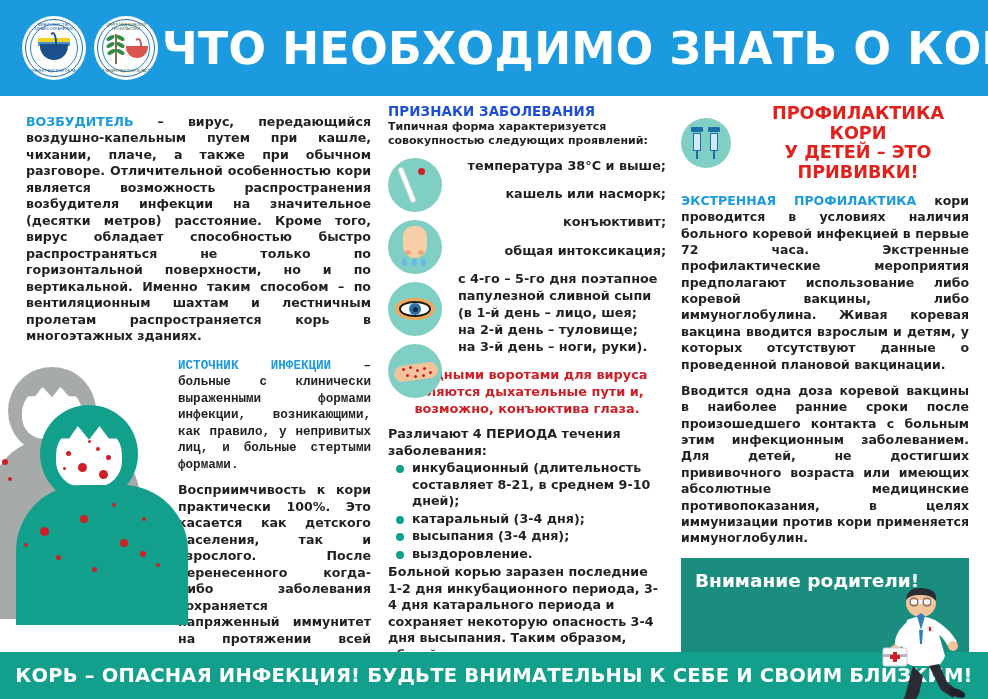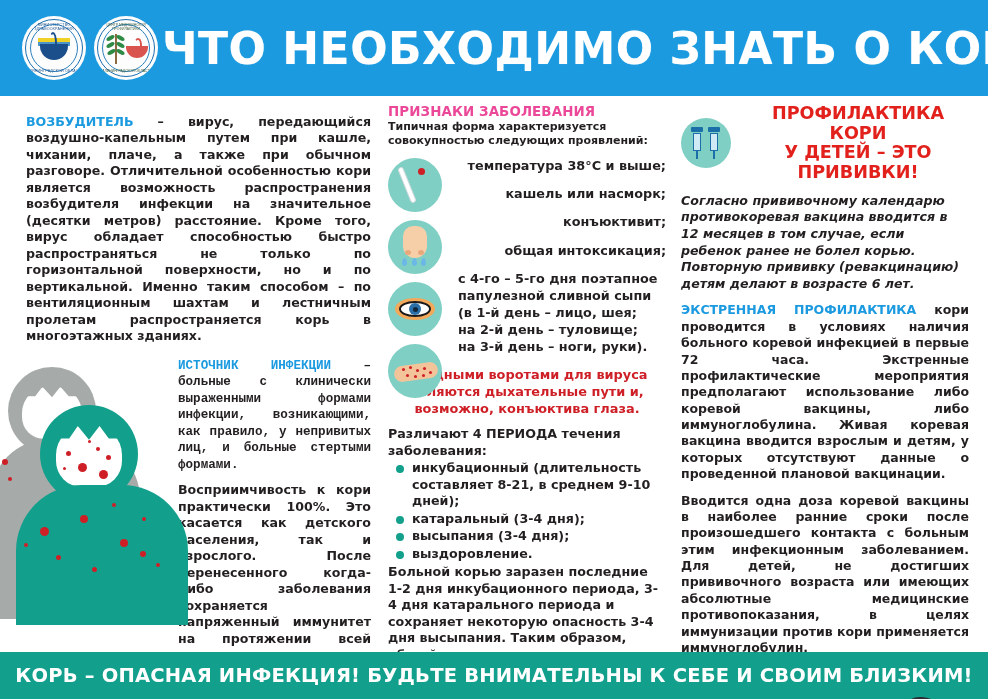--- a/index.html
+++ b/index.html
@@ -174,21 +174,21 @@
     position: absolute; left: 16px; top: 118px; width: 172px; height: 140px;
     background: #12a08c; border-radius: 66px 66px 0 0;
   }
   .dot { position: absolute; border-radius: 50%; background: #cf1f26; }
 
   
   .col-mid {
     position: absolute; left: 388px; top: 8px; width: 278px;
   }
   .mid-head {
-    color: #ec4899; font-weight: bold; font-size: 13.4px;
+    color: #1d4ed8; font-weight: bold; font-size: 13.4px;
     font-family: "DejaVu Sans", sans-serif; letter-spacing: .1px;
   }
   .mid-sub {
     font-size: 11px; font-weight: bold; color: #231f20;
     line-height: 1.3; margin-top: 1px;
     font-family: "DejaVu Sans", sans-serif;
   }
   .symptoms { position: relative; margin-top: 9px; }
   .sym-icons {
     position: absolute; left: 0; top: 0; width: 54px;
@@ -539,21 +539,20 @@
             <div class="barrel"></div>
             <div class="needle"></div>
           </div>
         </div>
         <div class="prevent-title">
           <div>ПРОФИЛАКТИКА КОРИ</div>
           <div>У ДЕТЕЙ – ЭТО ПРИВИВКИ!</div>
         </div>
       </div>
 
-      <div class="p-italic">Согласно прививочному календарю противокоревая вакцина вводится в 12 месяцев в том случае, если ребенок ранее не болел корью. Повторную прививку (ревакцинацию) детям делают в возрасте 6 лет.</div>
 
       <div class="p-right"><span class="lbl-blue">ЭКСТРЕННАЯ ПРОФИЛАКТИКА</span><span> кори проводится в условиях наличия больного коревой инфекцией в первые 72 часа. Экстренные профилактические мероприятия предполагают использование либо коревой вакцины, либо иммуноглобулина. Живая коревая вакцина вводится взрослым и детям, у которых отсутствуют данные о проведенной плановой вакцинации.</span></div>
 
       <div class="p-right">Вводится одна доза коревой вакцины в наиболее ранние сроки после произошедшего контакта с больным этим инфекционным заболеванием. Для детей, не достигших прививочного возраста или имеющих абсолютные медицинские противопоказания, в целях иммунизации против кори применяется иммуноглобулин.</div>
 
       <div class="attention-box">
         <div class="attention-title">Внимание родители!</div>
 
         <svg class="doctor" viewBox="0 0 96 126">
           <ellipse cx="52" cy="17" rx="15" ry="14" fill="#f3c49a"></ellipse>

